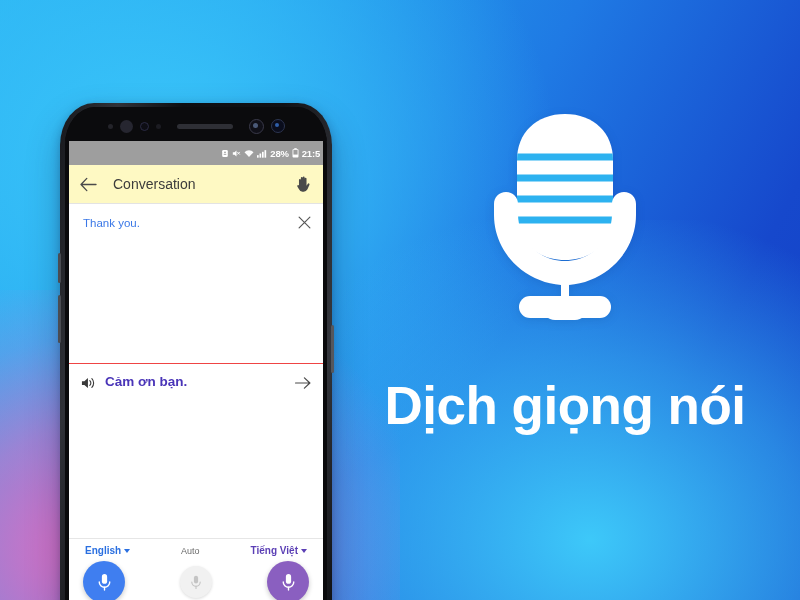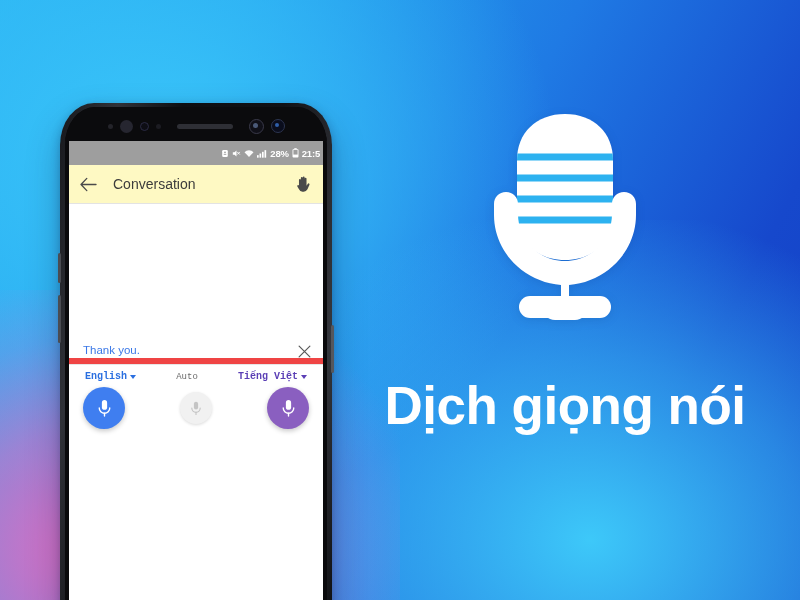--- a/index.html
+++ b/index.html
@@ -189,22 +189,22 @@
     color: #3c3c3c;
     flex: 1 1 auto;
   }
 
   
   .pane-source {
     flex: 0 0 auto;
     height: 160px;
     padding: 12px 12px 0 14px;
     display: flex;
-    align-items: flex-end;
-    border-bottom: 6px solid #ef4444;
+    align-items: flex-start;
+    border-bottom: 1px solid #ef4444;
     box-sizing: border-box;
   }
   .src-text {
     flex: 1 1 auto;
     color: #3b78e7;
     font-size: 11.5px;
     line-height: 1.3;
   }
   .pane-target {
     flex: 1 1 auto;
@@ -234,21 +234,20 @@
     flex: 0 0 auto;
     border-top: 1px solid #e6e6e6;
     padding: 6px 0 0 0;
     background: #fff;
   }
   .lang-row {
     display: flex;
     align-items: center;
     justify-content: space-between;
     padding: 0 16px;
-    font-family: Liberation Mono, monospace;
   }
   .lang-chip {
     font-size: 10px;
     font-weight: bold;
     display: inline-flex;
     align-items: center;
     gap: 3px;
     cursor: pointer;
   }
   .lang-left  { color: #2a6fe0; }
@@ -421,20 +420,35 @@
 
         <div class="pane-source">
           <span class="src-text">Thank you.</span>
           <span class="icon-btn">
             <svg width="13" height="13" viewBox="0 0 14 14">
                 <path d="M1.2 1.2 L12.8 12.8 M12.8 1.2 L1.2 12.8" stroke="#5a5a5a" stroke-width="1.3" stroke-linecap="round"></path>
               </svg>
           </span>
         </div>
 
+        <div class="pane-target">
+          <span class="icon-btn">
+            <svg width="15" height="14" viewBox="0 0 16 14">
+              <path d="M1 5 h2.6 L7.4 1.6 v10.8 L3.6 9 H1 z" fill="#3a3a3a"></path>
+              <path d="M9.4 4.4 a3.6 3.6 0 0 1 0 5.2" stroke="#3a3a3a" stroke-width="1.2" fill="none" stroke-linecap="round"></path>
+              <path d="M11.6 2.4 a6.6 6.6 0 0 1 0 9.2" stroke="#3a3a3a" stroke-width="1.2" fill="none" stroke-linecap="round"></path>
+            </svg>
+          </span>
+          <span class="tgt-text">Cảm ơn bạn.</span>
+          <span class="icon-btn">
+            <svg width="16" height="14" viewBox="0 0 17 14">
+                <path d="M0.6 7 H15.6 M10 1.5 L15.8 7 L10 12.5" stroke="#4a4a4a" stroke-width="1.3" fill="none" stroke-linecap="round" stroke-linejoin="round"></path>
+              </svg>
+          </span>
+        </div>
 
         <div class="bottombar">
           <div class="lang-row">
             <span class="lang-chip lang-left">
               <span>English</span>
               <span class="caret"></span>
             </span>
             <span class="lang-chip lang-mid">Auto</span>
             <span class="lang-chip lang-right">
               <span>Tiếng Việt</span>

